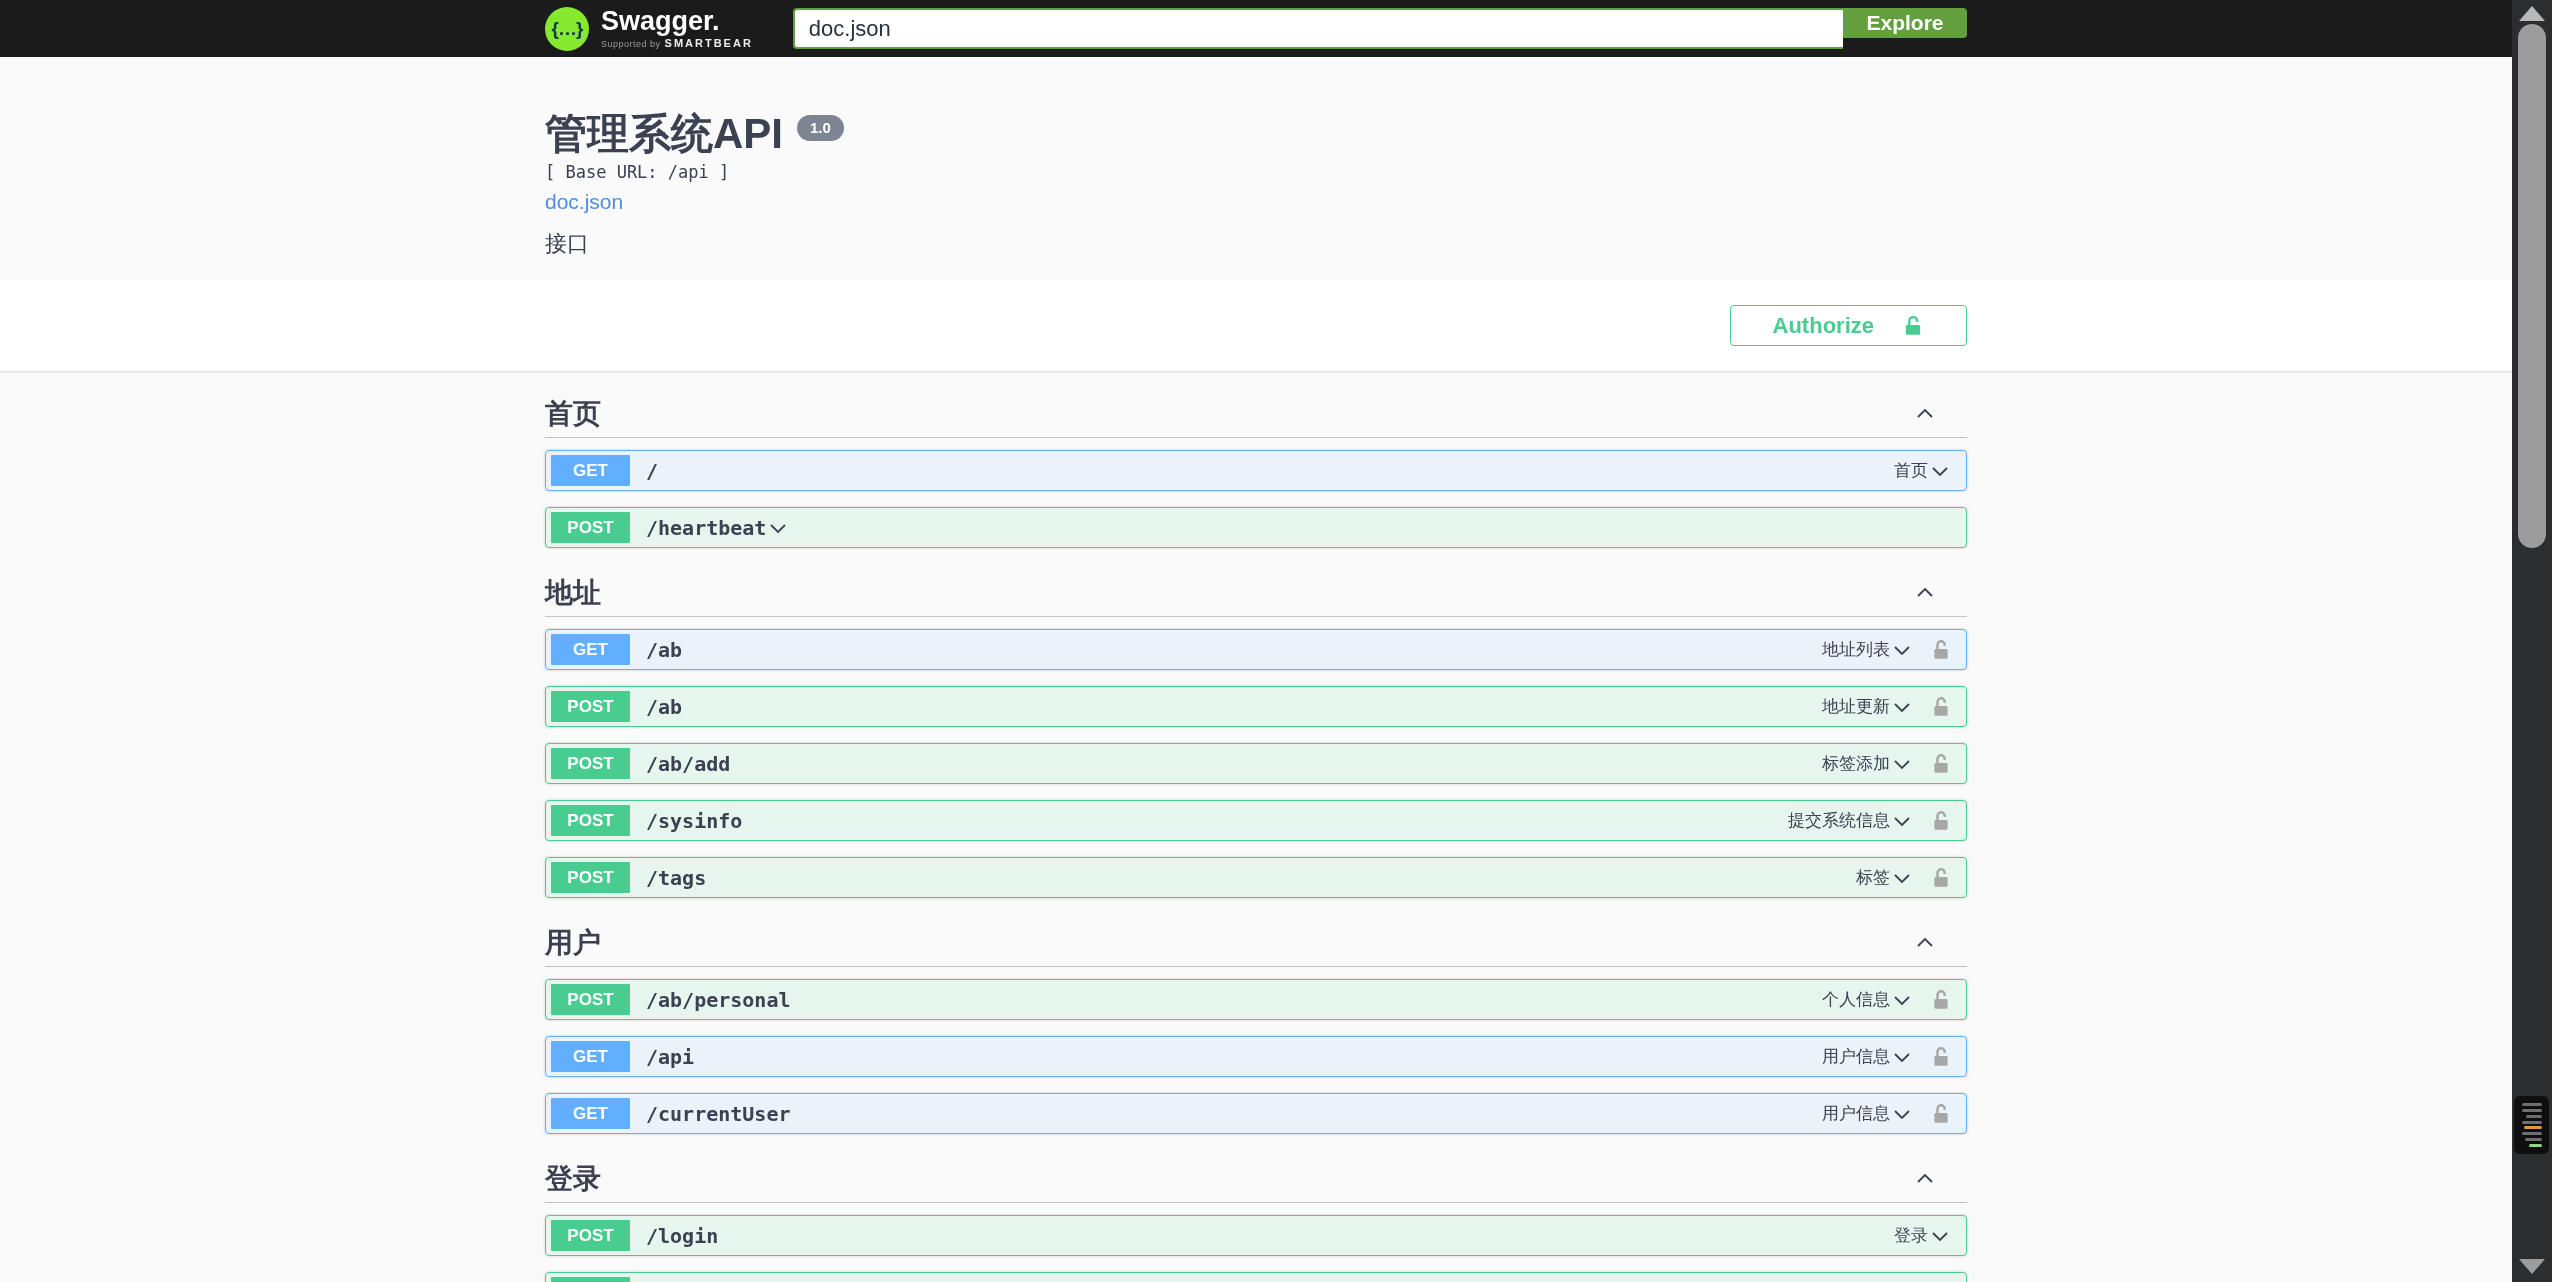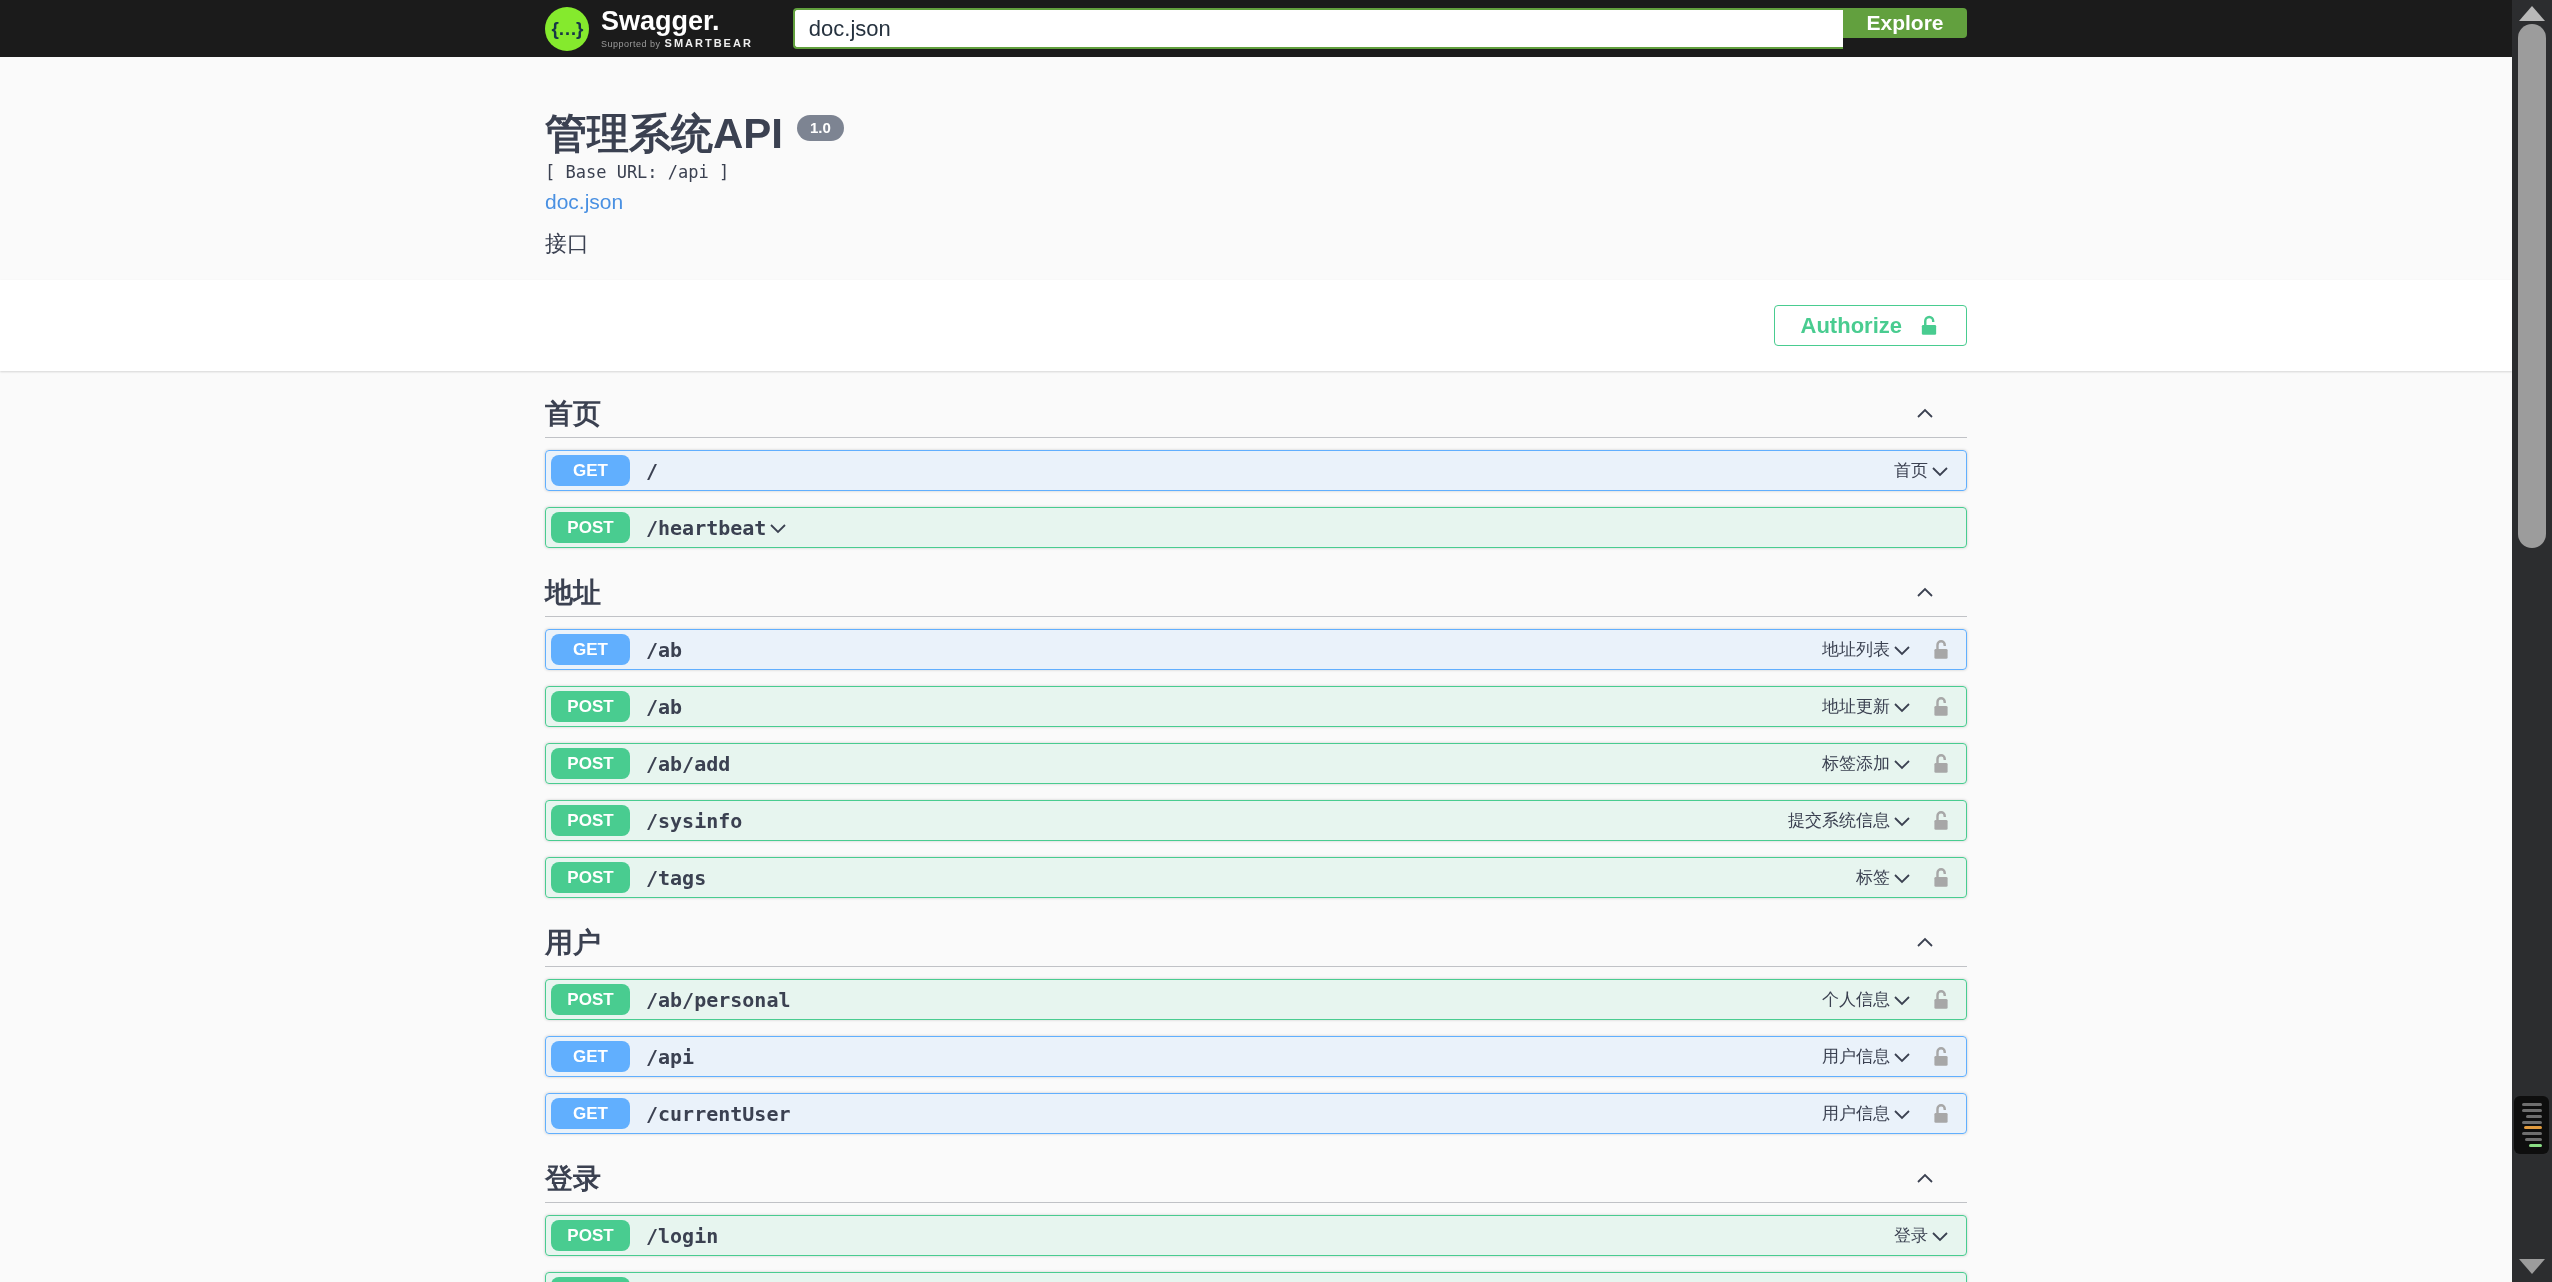--- a/index.html
+++ b/index.html
@@ -50,22 +50,22 @@
   }
   .base-url { margin-top:2px; font-size:17px; line-height:22px; color:#3b4151;
     font-family:"DejaVu Sans Mono","Liberation Mono",monospace; }
   .spec-link { margin-top:6px; font-size:21px; line-height:26px; color:#4990e2; cursor:pointer; display:inline-block; }
   .api-desc { margin-top:16px; font-size:22px; line-height:26px; color:#3b4151; }
 
   
   .scheme-container { background:#fff; box-shadow:0 1px 2px 0 rgba(0,0,0,.15); padding:25px 0; }
   .scheme-container .container { display:flex; justify-content:flex-end; }
   .authorize-btn {
-    display:flex; align-items:center; gap:16px;
-    height:41px; padding:0 26px; background:transparent;
+    display:flex; align-items:center; gap:28px;
+    height:41px; padding:0 42px; background:transparent;
     border:1px solid #49cc90; border-radius:4px;
     color:#49cc90; font-weight:bold; font-size:22px;
     font-family:"Liberation Sans", sans-serif; cursor:pointer;
   }
 
   
   .operations { padding-bottom:40px; }
   .section { margin-top:14px;text-align:right; }
   .section-header {
     display:flex; align-items:center; justify-content:space-between;
@@ -78,21 +78,21 @@
   .opblock {
     display:flex; align-items:center;
     height:41px; margin-bottom:16px;
     border:1px solid; border-radius:4px;
     box-shadow:0 0 3px rgba(0,0,0,.19);
     padding:0 14px 0 5px; cursor:pointer;
   }
   .method-get  { border-color:#61affe; background:rgba(97,175,254,.1); }
   .method-post { border-color:#49cc90; background:rgba(73,204,144,.1); }
   .method-badge {
-    width:79px; height:31px; border-radius:8px;
+    width:79px; height:31px; border-radius:1px;
     display:flex; align-items:center; justify-content:center;
     color:#fff; font-weight:bold; font-size:17px; flex:none;
     font-family:"Liberation Sans", sans-serif;
   }
   .method-get  .method-badge { background:#61affe; }
   .method-post .method-badge { background:#49cc90; }
   .op-path {
     margin-left:16px; font-size:20px; font-weight:bold; color:#3b4151;
     font-family:"DejaVu Sans Mono","Liberation Mono",monospace;
   }

